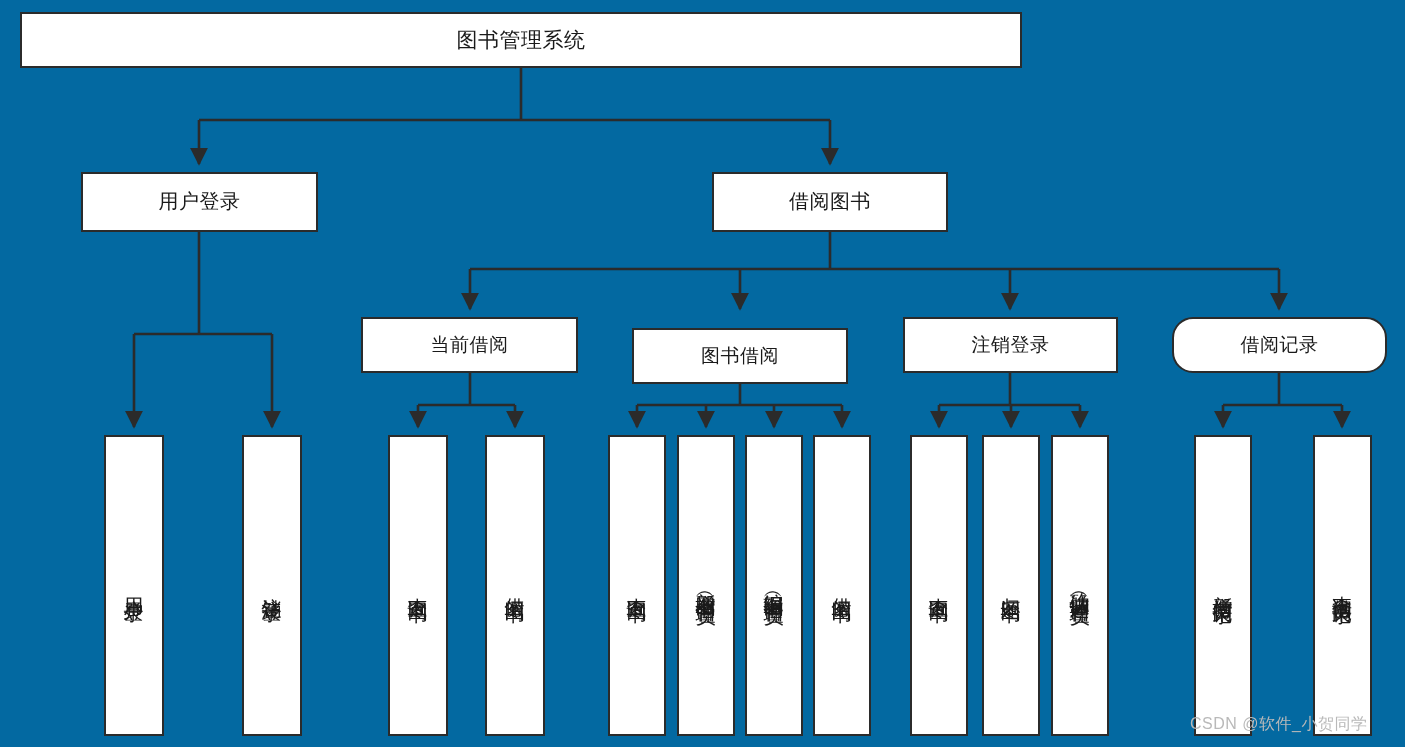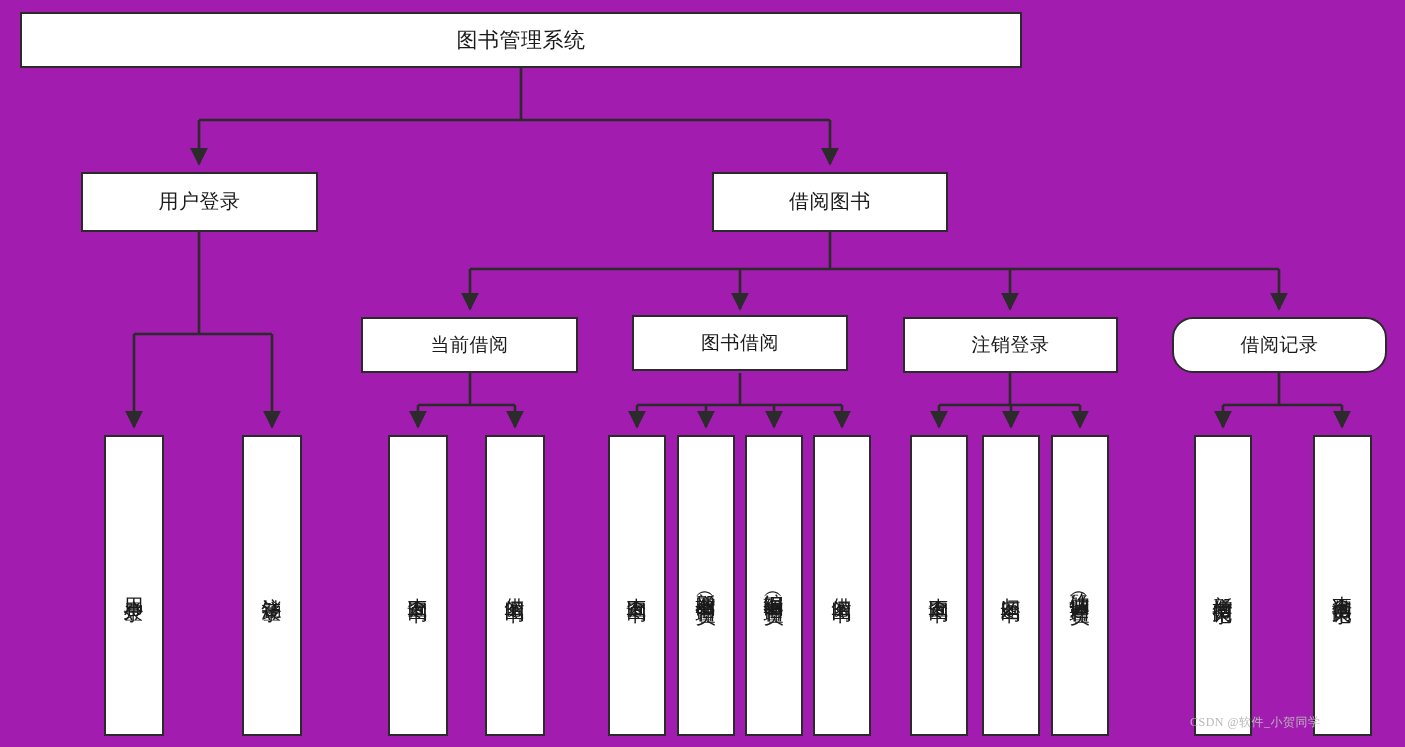--- a/index.html
+++ b/index.html
@@ -7,21 +7,21 @@
     padding: 0;
     background: #ffffff;
   }
   body {
     font-family: "Liberation Sans", "DejaVu Sans", sans-serif;
   }
   #canvas {
     position: relative;
     width: 1405px;
     height: 747px;
-    background: #a21caf;
+    background: #0369a1;
     overflow: hidden;
   }
   #edges {
     position: absolute;
     left: 0;
     top: 0;
     width: 1405px;
     height: 747px;
     pointer-events: none;
   }
@@ -58,25 +58,24 @@
     writing-mode: vertical-rl;
     text-orientation: upright;
     letter-spacing: 2px;
     line-height: 1;
     max-height: 100%;
   }
   #watermark {
     position: absolute;
     left: 1190px;
     top: 714px;
-    font-size: 12px;
+    font-size: 16px;
     color: #b9b9b9;
     white-space: nowrap;
     letter-spacing: 0.5px;
-    font-family: Liberation Serif, serif;
   }
 </style>
 </head>
 <body>
 
 <div id="canvas">
 
   <svg id="edges" viewBox="0 0 1405 747" xmlns="http://www.w3.org/2000/svg">
     <defs>
       <marker id="arrow" viewBox="0 0 10 10" refX="9" refY="5" markerWidth="7" markerHeight="7" orient="auto-start-reverse">
@@ -134,21 +133,21 @@
   <div class="node level-1" style="left:81px; top:172px; width:237px; height:60px;">
     <span class="node-label">用户登录</span>
   </div>
   <div class="node level-1" style="left:712px; top:172px; width:236px; height:60px;">
     <span class="node-label">借阅图书</span>
   </div>
 
   <div class="node level-2" style="left:361px; top:317px; width:217px; height:56px;">
     <span class="node-label">当前借阅</span>
   </div>
-  <div class="node level-2" style="left:632px; top:315px; width:216px; height:56px;">
+  <div class="node level-2" style="left:632px; top:328px; width:216px; height:56px;">
     <span class="node-label">图书借阅</span>
   </div>
   <div class="node level-2" style="left:903px; top:317px; width:215px; height:56px;">
     <span class="node-label">注销登录</span>
   </div>
   <div class="node level-2" style="left:1172px; top:317px; width:215px; height:56px;border-radius:21px;">
     <span class="node-label">借阅记录</span>
   </div>
 
   <div class="node leaf" style="left:104px; top:435px; width:60px; height:301px;">

